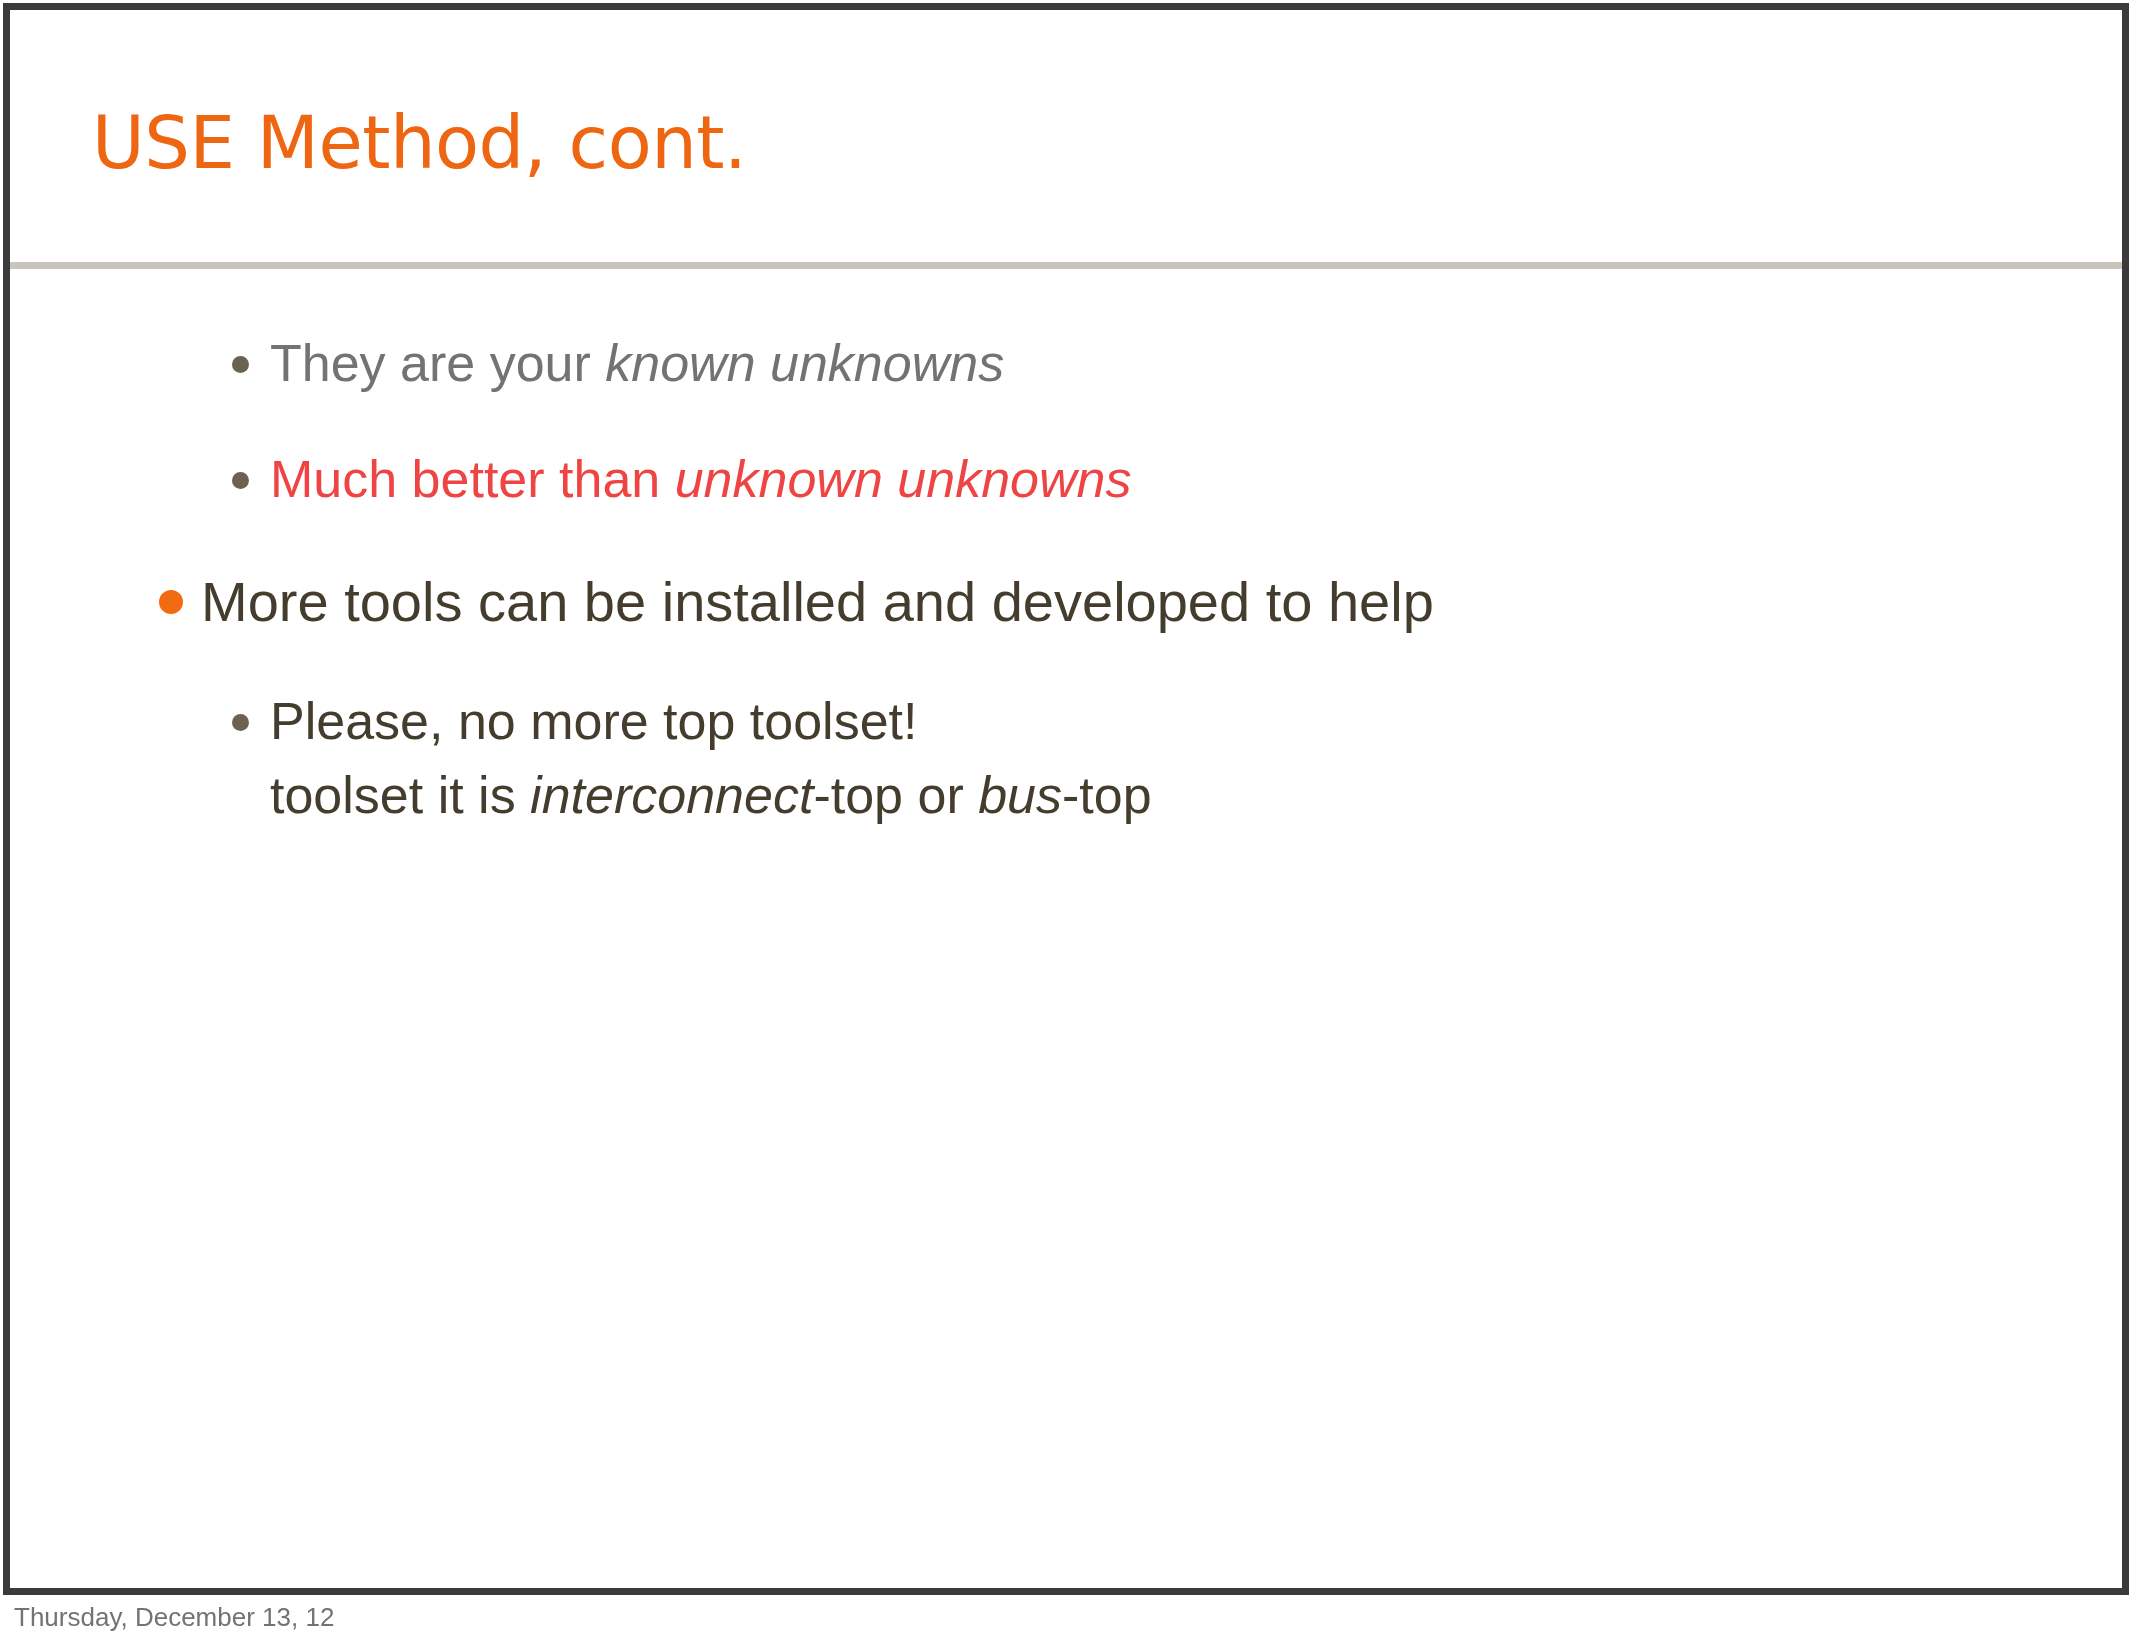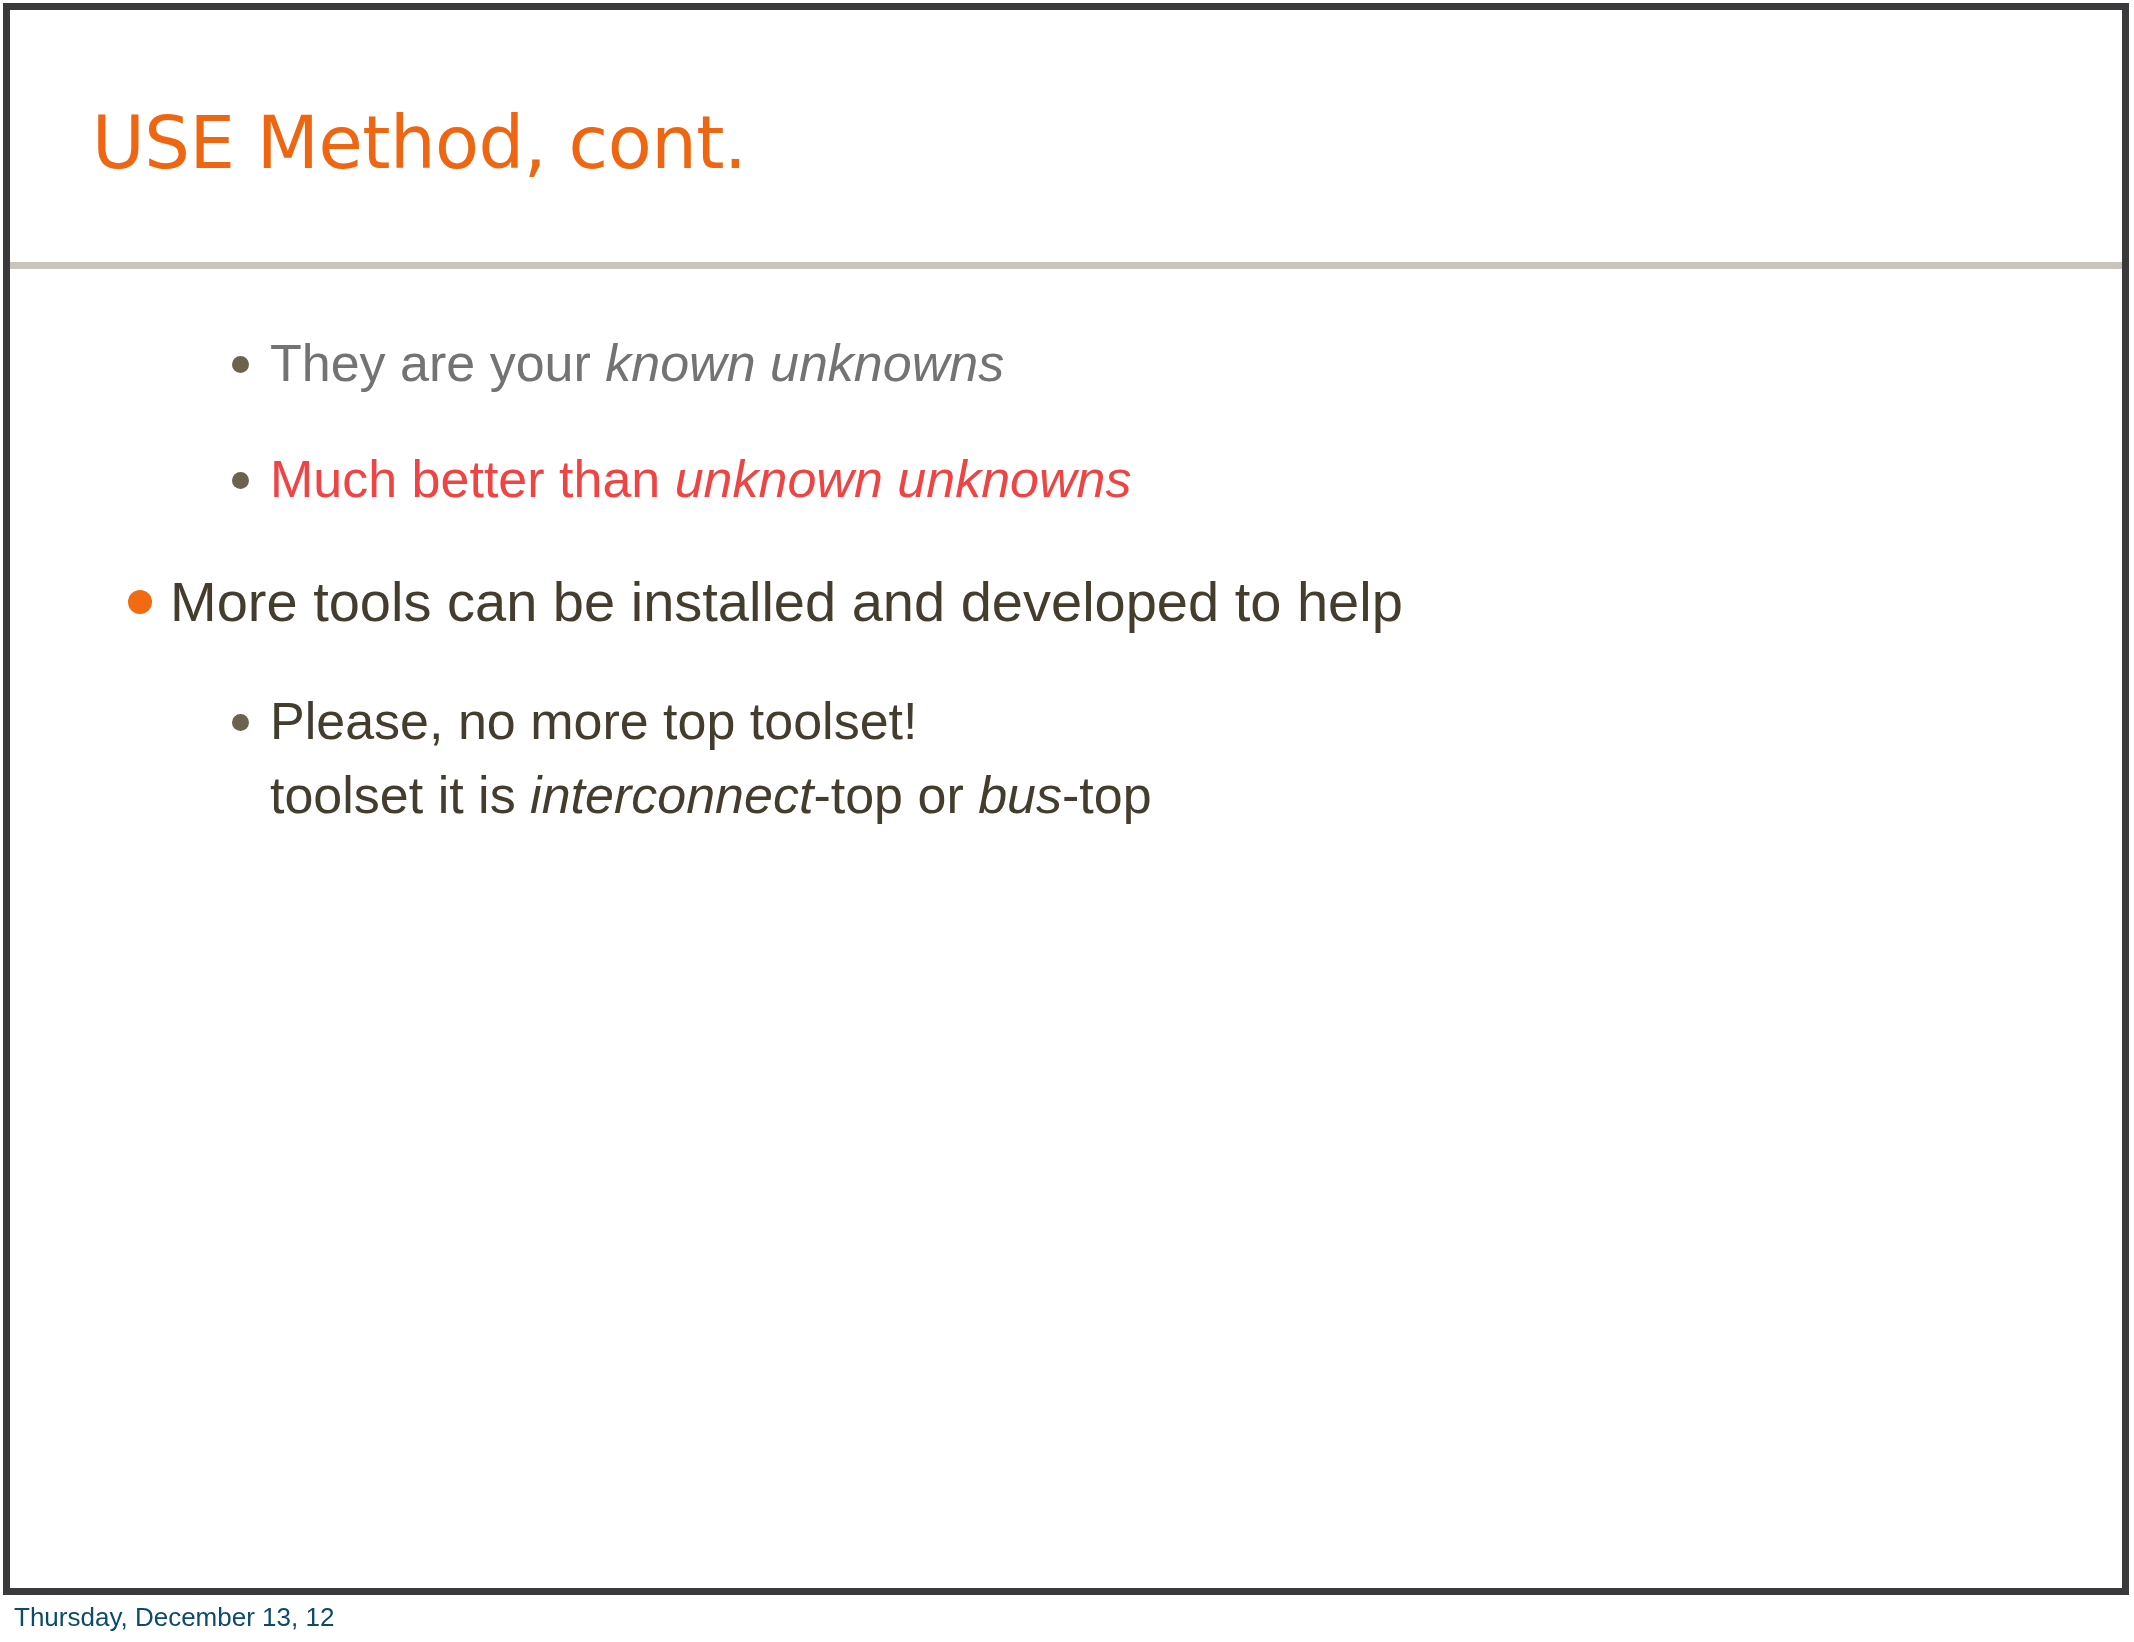--- a/index.html
+++ b/index.html
@@ -115,21 +115,21 @@
   .sp-c { height: 48px; }
   .sp-d { height: 44px; }
 
   
   #footer {
     position: absolute;
     left: 14px;
     top: 1600px;
     font-size: 26px;
     line-height: 34px;
-    color: #0c4a6e;
+    color: #737373;
     font-family: "Liberation Sans", sans-serif;
     white-space: nowrap;
   }
 </style>
 </head>
 <body>
 
 <div id="slide-frame" style="border-color: rgb(58, 58, 60); background: rgb(255, 255, 255);">
 
   <div id="title-area">
@@ -150,21 +150,21 @@
 
     <div class="sp-b"></div>
 
     <div class="bullet-row lvl2" style="color: #ef4444;">
       <span class="marker" style="background: rgb(107, 99, 80);"></span>
       <span class="txt"><span>Much better than </span><i>unknown unknowns</i></span>
     </div>
 
     <div class="sp-c"></div>
 
-    <div class="bullet-row lvl1" style="color: rgb(68, 61, 46);">
+    <div class="bullet-row lvl1" style="color: rgb(68, 61, 46); margin-left: 31px;">
       <span class="marker" style="background: rgb(242, 106, 17);"></span>
       <span class="txt"><span>More tools can be installed and developed to help</span></span>
     </div>
 
     <div class="sp-d"></div>
 
     <div class="bullet-row lvl2" style="color: rgb(68, 61, 46);">
       <span class="marker" style="background: rgb(107, 99, 80);"></span>
       <span class="txt"><span>Please, no more top toolset!</span><br><span>toolset it is </span><i>interconnect</i><span>-top or </span><i>bus</i><span>-top</span></span>
     </div>

